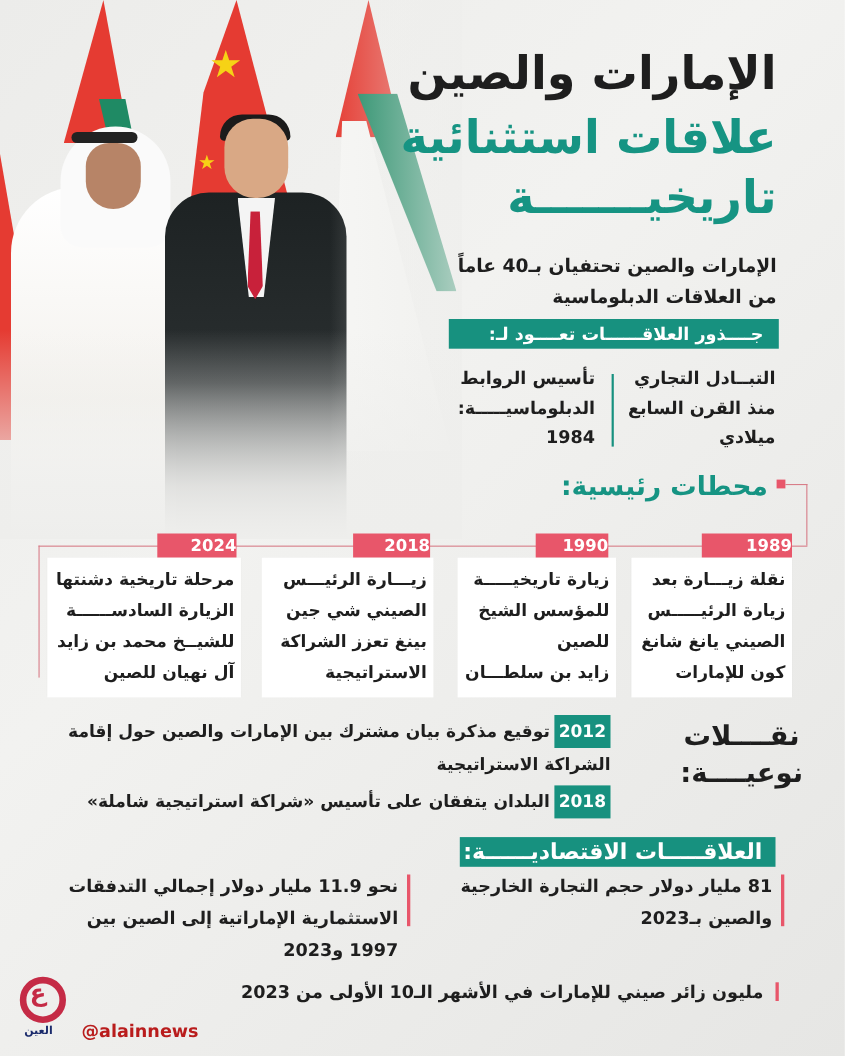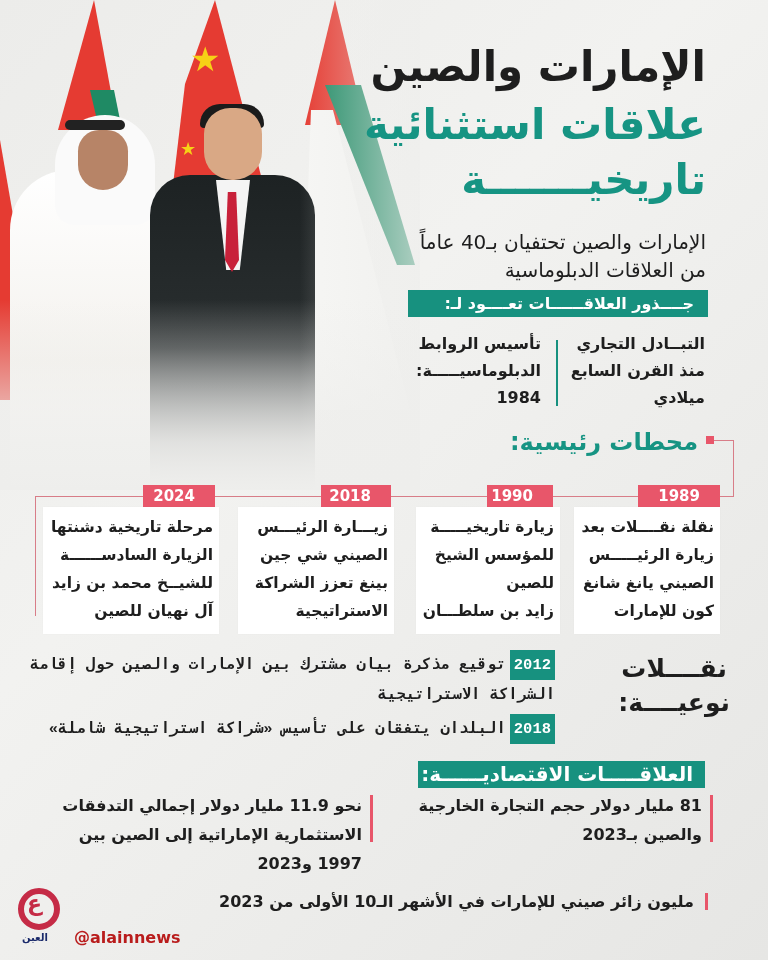--- a/index.html
+++ b/index.html
@@ -40,39 +40,39 @@
   .hair2 { position: absolute; left: 200px; top: 104px; width: 64px; height: 24px; background: #1b1b1b; border-radius: 30px 30px 6px 6px; }
   .shirt { position: absolute; left: 216px; top: 180px; width: 34px; height: 90px; background: #f4f4f4; clip-path: polygon(0 0,100% 0,70% 100%,30% 100%); }
   .tie { position: absolute; left: 225px; top: 192px; width: 14px; height: 80px; background: #c8213a; clip-path: polygon(20% 0,80% 0,100% 85%,50% 100%,0 85%); }
   .photo-fade { position: absolute; left: 0; top: 300px; width: 420px; height: 190px; background: linear-gradient(180deg, rgba(238,238,236,0) 0%, rgba(238,238,236,0.85) 75%, #eeeeec 100%); }
   .photo-fade-right { position: absolute; left: 300px; top: 0; width: 120px; height: 490px; background: linear-gradient(90deg, rgba(238,238,236,0) 0%, rgba(238,238,236,0.7) 100%); }
 
   
   .title1 { right: 62px; top: 42px; font-size: 42px; font-weight: bold; color: #1e1e1e; white-space: nowrap; text-align: center; }
   .title2 { right: 62px; top: 100px; font-size: 42px; font-weight: bold; color: #169483; white-space: nowrap; }
   .title3 { right: 62px; top: 155px; font-size: 42px; font-weight: bold; color: #169483; white-space: nowrap; letter-spacing: 2px; }
-  .subtitle { right: 62px; top: 228px; font-size: 20px; font-weight: normal; color: #1e1e1e; line-height: 28px; }
+  .subtitle { right: 62px; top: 228px; font-size: 17px; font-weight: bold; color: #1e1e1e; line-height: 28px; }
   .bar-teal { background: #17917f; color: #ffffff; font-weight: bold; }
   .roots-bar { left: 408px; top: 290px; width: 300px; height: 27px; font-size: 16px; line-height: 27px; padding-right: 14px; }
 
   .root-col { font-size: 16px; font-weight: bold; color: #1e1e1e; line-height: 27px; }
   .root-right { right: 63px; top: 330px; width: 150px; }
   .root-left { right: 227px; top: 330px; width: 150px; }
   .root-divider { left: 556px; top: 340px; width: 2px; height: 66px; background: #17917f; }
 
   
   .milestones-title { right: 70px; top: 428px; font-size: 24px; font-weight: bold; color: #169483; }
   .ms-square { left: 706px; top: 436px; width: 8px; height: 8px; background: #e8566a; }
   .line { position: absolute; background: #d87d88; }
-  .year-tab { position: absolute; height: 22px; background: #e8566a; color: #fff; font-weight: bold; font-size: 15px; line-height: 22px; text-align: right; padding-right: 20px; }
+  .year-tab { position: absolute; height: 22px; background: #e8566a; color: #fff; font-weight: bold; font-size: 15px; line-height: 22px; text-align: right; padding-right: 0; }
   .ms-card { position: absolute; top: 507px; height: 127px; background: #ffffff; padding: 6px 6px 0 0; font-size: 15.5px; font-weight: bold; color: #1e1e1e; line-height: 28px; direction: rtl; text-align: right; box-shadow: 0 0 2px rgba(0,0,0,0.03); }
 
   
   .shifts-title { right: 38px; top: 652px; font-size: 25px; font-weight: bold; color: #1e1e1e; line-height: 34px; text-align: center; }
-  .shift-line { font-size: 15.5px; font-weight: bold; color: #1e1e1e; line-height: 30px; font-family: Liberation Mono, monospace; }
+  .shift-line { font-size: 15.5px; font-weight: bold; color: #1e1e1e; line-height: 30px; }
   .year-chip { display: inline-block; background: #17917f; color: #fff; padding: 0 4px; margin-left: 4px; font-weight: bold; }
 
   
   .econ-bar { left: 418px; top: 761px; width: 287px; height: 27px; font-size: 20px; line-height: 27px; padding-right: 12px; }
   .econ-text { font-size: 16px; font-weight: bold; color: #1e1e1e; line-height: 29px; }
   .pink-bar { position: absolute; width: 3px; background: #e8566a; }
 
   
   .logo-ring { left: 18px; top: 888px; width: 42px; height: 42px; border: 6px solid #c52b46; border-radius: 50%; }
   .logo-glyph { left: 27px; top: 893px; font-size: 22px; font-weight: bold; color: #c52b46; line-height: 1; }
@@ -142,21 +142,21 @@
 <div class="line" style="left:733px;top:440px;width:1px;height:56px;"></div>
 <div class="line" style="left:35px;top:496px;width:699px;height:1px;"></div>
 <div class="line" style="left:35px;top:496px;width:1px;height:120px;"></div>
 
 <div class="year-tab" style="left:638px;top:485px;width:82px;">1989</div>
 <div class="year-tab" style="left:487px;top:485px;width:66px;">1990</div>
 <div class="year-tab" style="left:321px;top:485px;width:70px;">2018</div>
 <div class="year-tab" style="left:143px;top:485px;width:72px;">2024</div>
 
 <div class="ms-card" style="left:574px;width:146px;">
-  <div>نقلة نقــــلات بعد</div>
+  <div>نقلة زيـــارة بعد</div>
   <div>زيارة الرئيـــــس</div>
   <div>الصيني يانغ شانغ</div>
   <div>كون للإمارات</div>
 </div>
 <div class="ms-card" style="left:416px;width:144px;">
   <div>زيارة تاريخيـــــة</div>
   <div>للمؤسس الشيخ</div>
   <div>للصين</div>
   <div>زايد بن سلطـــان</div>
 </div>

